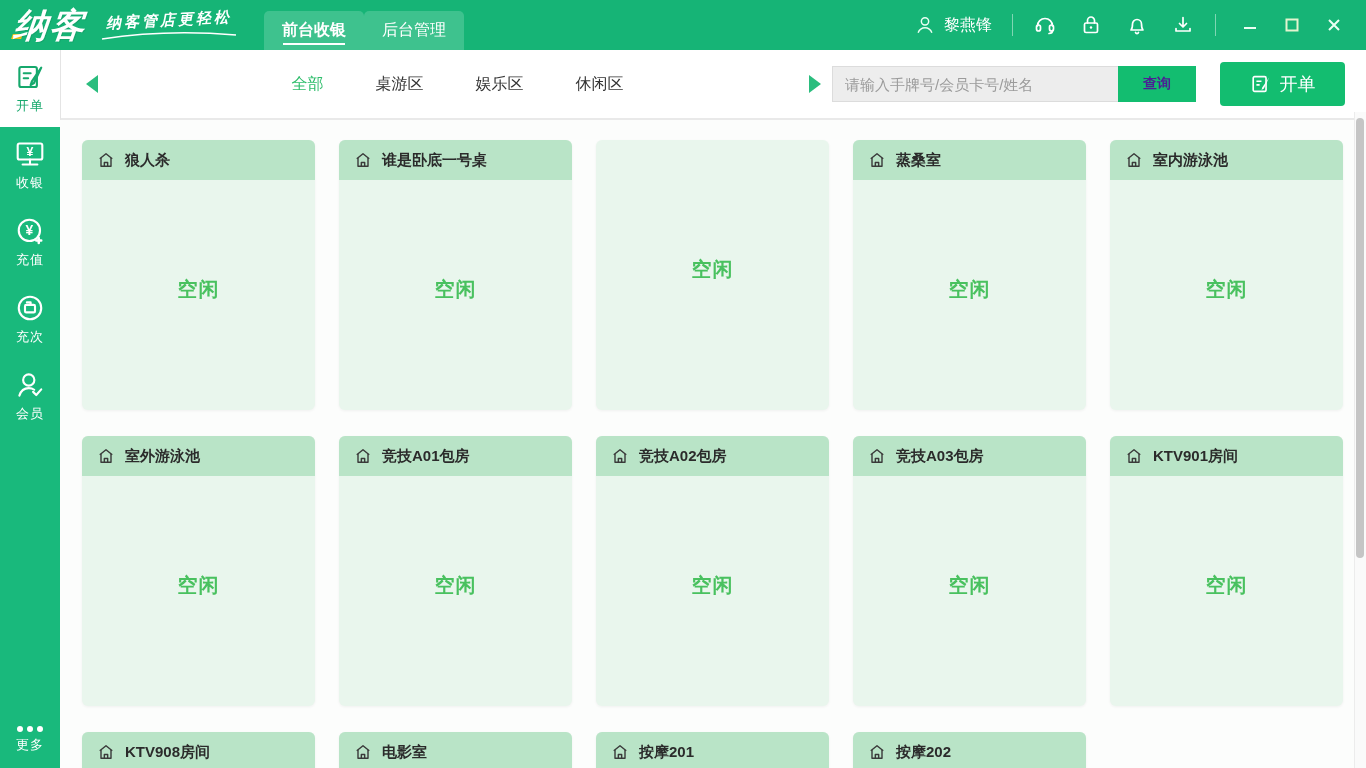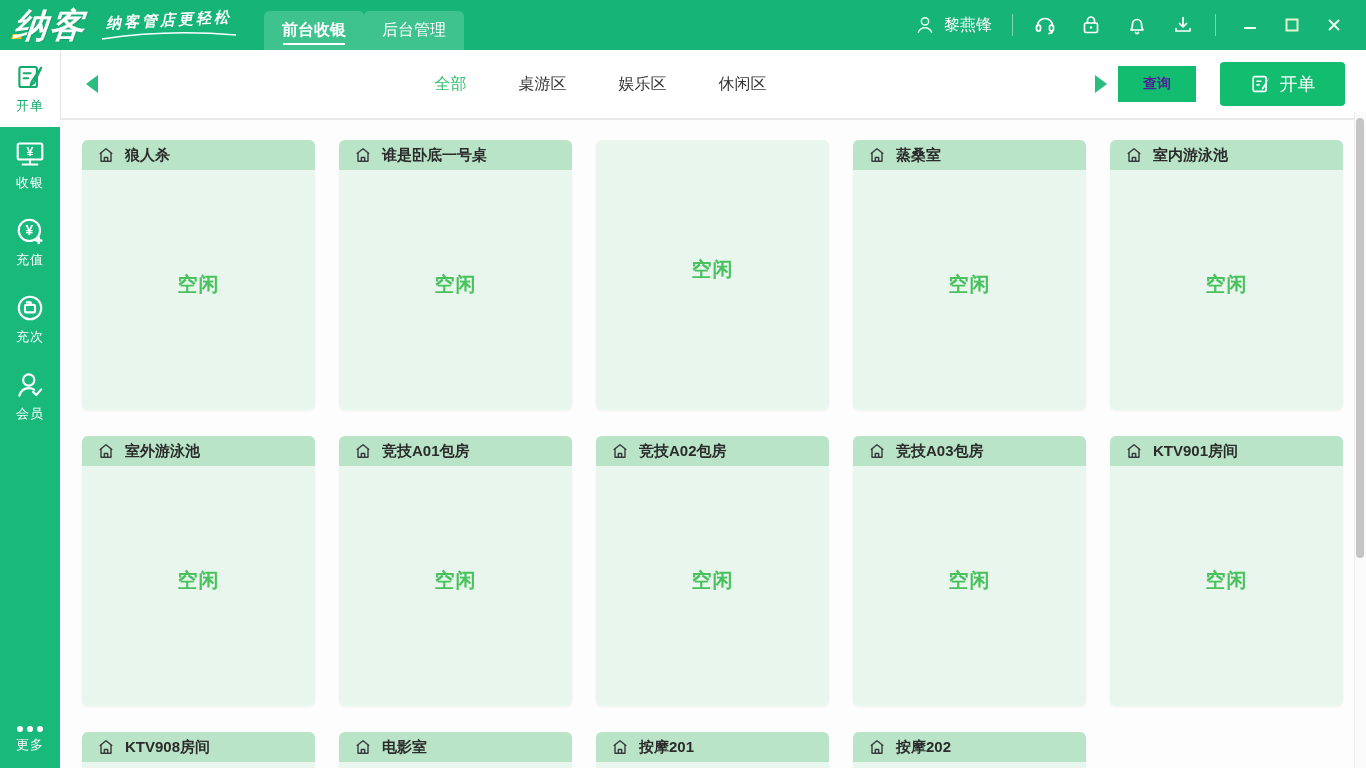--- a/index.html
+++ b/index.html
@@ -46,21 +46,21 @@
   .search-group { display:flex; align-items:center; margin-right:24px; }
   .search-input { width:286px; height:36px; background:#ededed; border:1px solid #dcdcdc; border-right:none; padding:0 12px; font-size:15px; color:#333; outline:none; font-family:"Liberation Sans","DejaVu Sans",sans-serif; }
   .search-input::placeholder { color:#9b9b9b; }
   .search-btn { width:78px; height:36px; background:#13bd70; color:#4c1d95; font-size:14px; font-weight:bold; border:none; cursor:pointer; font-family:inherit; }
   .open-order-btn { width:125px; height:44px; margin-right:21px; background:#13bd70; border:none; border-radius:4px; color:#fff; font-size:18px; display:flex; align-items:center; justify-content:center; gap:8px; cursor:pointer; font-family:inherit; }
 
   
   .content { position:absolute; left:60px; top:120px; width:1306px; height:648px; background:#fcfdfc; overflow:hidden; }
   .grid { display:grid; grid-template-columns:repeat(5,233px); gap:26px 24px; padding:20px 0 0 22px; }
   .room-card { width:233px; height:270px; border-radius:6px; overflow:hidden; background:#e9f6ed; box-shadow:0 1px 3px rgba(0,0,0,0.05); cursor:pointer; display:flex; flex-direction:column; }
-  .room-head { height:30px; background:#b9e4c7; display:flex; align-items:center; gap:9px; padding-left:14px; flex:none; }
+  .room-head { height:40px; background:#b9e4c7; display:flex; align-items:center; gap:9px; padding-left:14px; flex:none; }
   .room-name { font-size:15px; font-weight:bold; color:#2b2b2b; }
   .room-body { flex:1; display:flex; align-items:center; justify-content:center; padding-bottom:12px; }
   .room-status { font-size:20px; font-weight:bold; color:#49c15f; letter-spacing:1px; }
 
   
   .scrollbar-track { position:absolute; right:0; top:112px; width:12px; height:656px; background:#fafafa; border-left:1px solid #ececec; z-index:40; }
   .scrollbar-thumb { position:absolute; right:2px; top:6px; width:8px; height:440px; background:#c5c5c5; border-radius:4px; }
 
   .icon { display:inline-flex; align-items:center; justify-content:center; }
 </style>
@@ -213,20 +213,21 @@
   <div class="cats" id="cats">
       <span class="cat active">全部</span>
       <span class="cat">桌游区</span>
       <span class="cat">娱乐区</span>
       <span class="cat">休闲区</span>
     </div>
   <span class="arrow-btn right">
       <i class="tri-right"></i>
     </span>
   <div class="search-group">
+    <input class="search-input" type="text" placeholder="请输入手牌号/会员卡号/姓名" style="">
     <button class="search-btn">查询</button>
   </div>
   <button class="open-order-btn">
     <span class="icon">
       <svg width="22" height="22" viewBox="0 0 24 24" fill="none" stroke="#ffffff" stroke-width="1.8">
           <rect x="3.5" y="4" width="14" height="16" rx="1.5"></rect>
           <path d="M7 9h5.5M7 13h3.5"></path>
           <path d="M21 4.5 L13.5 15.5 L12.5 18.5 L15.2 16.8 Z" fill="#ffffff" stroke="none"></path>
         </svg>
     </span>

